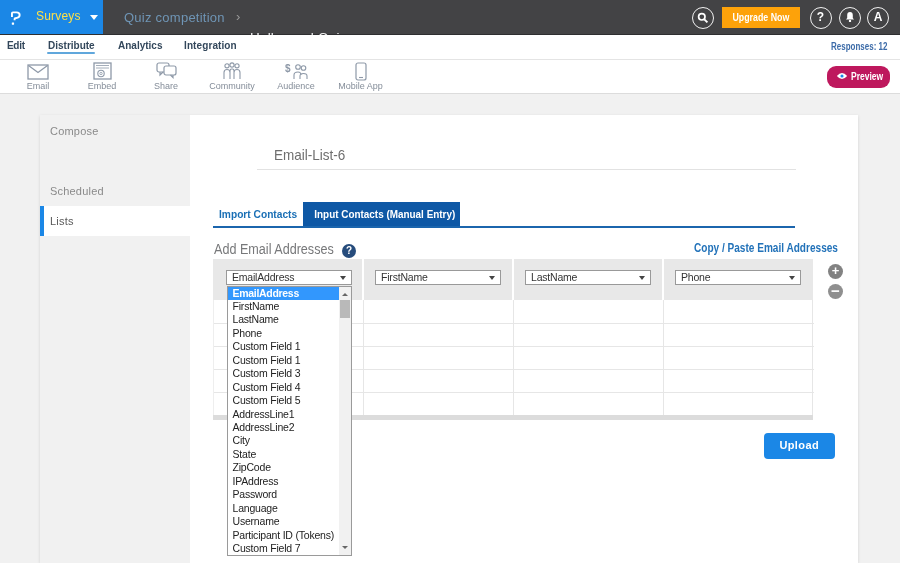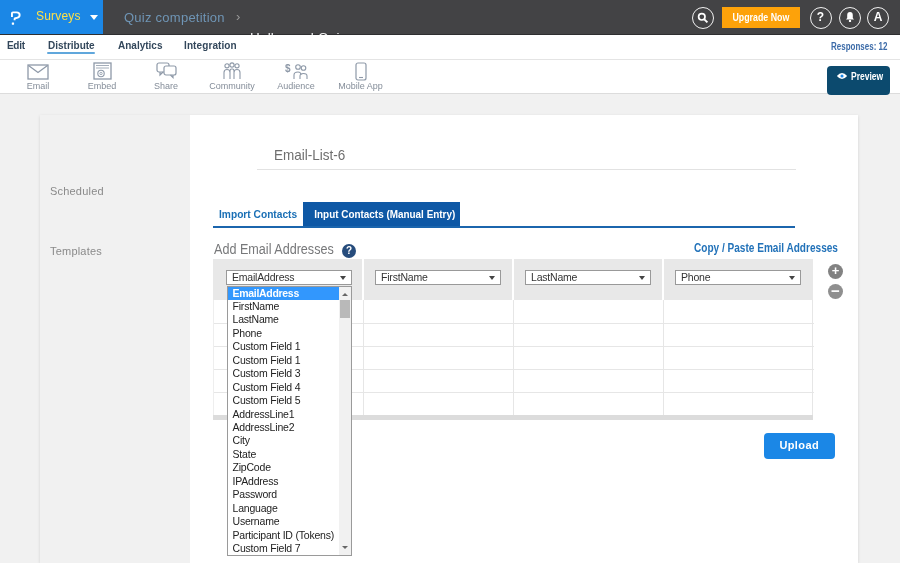--- a/index.html
+++ b/index.html
@@ -26,21 +26,21 @@
 #dist-underline { position:absolute; left:47px; top:52px; width:48px; height:2px; background:#60a7dc; border-radius:1px; }
 #responses { position:absolute; left:831px; top:41px; color:#3c6ba8; font-size:10px; font-weight:bold; }
 
 
 #toolbar { position:absolute; left:0; top:60px; width:900px; height:34px; background:#fff; border-bottom:1px solid #dcdcdc; }
 .ticon { position:absolute; top:2px; }
 .tlabel { position:absolute; top:21px; color:#848d99; font-size:9px; text-align:center; }
 #urlbox { position:absolute; left:618px; top:7px; width:200px; height:21.5px; background:#fff; border:1px solid #c9c9c9; border-radius:2px; }
 #urltext { position:absolute; left:8px; top:4px; font-size:10.5px; color:#555; white-space:nowrap; transform:scaleX(.88); transform-origin:0 50%; }
 #pencilbox { position:absolute; right:0; top:0; width:28px; height:19.5px; background:#e9e9e9; border-left:1px solid #c9c9c9; text-align:center; }
-#preview { position:absolute; left:827px; top:5.5px; width:63px; height:29px; background:#0c4a6e; border-radius:4px; }
+#preview { position:absolute; left:827px; top:5.5px; width:63px; height:22px; background:#be185d; border-radius:9px; }
 #previewtext { position:absolute; left:24px; top:4px; color:#fff; font-size:10.5px; font-weight:bold; transform:scaleX(.81); transform-origin:0 50%; }
 
 
 #card { position:absolute; left:40px; top:115px; width:818px; height:448px; background:#fff; box-shadow:0 1px 3px rgba(0,0,0,.13); }
 #sidebar { position:absolute; left:0; top:0; width:150px; height:448px; background:#f1f1f1; }
 .sitem { position:absolute; left:0; width:150px; height:30px; line-height:30px; padding-left:10px; color:#8a8a8a; font-size:11px; letter-spacing:0.2px; }
 #s-lists { background:#fff; color:#5a5a5a; border-left:4px solid #1b87e6; padding-left:6px; }
 
 
 #title { position:absolute; left:274px; top:145.5px; font-size:15px; color:#6e6e6e; transform:scaleX(.9); transform-origin:0 50%; }
@@ -157,22 +157,23 @@
     <svg class="abs" style="left:9px;top:6.5px" width="12" height="8" viewBox="0 0 14 9">
         <path d="M1 4.5 Q7 -2.5 13 4.5 Q7 11.5 1 4.5 Z" fill="#fff"></path>
         <circle cx="7" cy="4.5" r="1.8" fill="#1b87e6"></circle>
       </svg>
     <div id="previewtext">Preview</div>
   </div>
 </div>
 
 <div id="card">
   <div id="sidebar">
+    <div class="sitem" style="top:1px">Compose</div>
     <div class="sitem" style="top:61px">Scheduled</div>
-    <div class="sitem" style="top:121px">Templates</div>
+    <div class="sitem" id="s-lists" style="top:91px">Lists</div>
   </div>
 </div>
 
 <div id="title">Email-List-6</div>
 <div id="titleline"></div>
 <div id="tab1"><span>Import Contacts</span></div>
 <div id="tab2"><span>Input Contacts (Manual Entry)</span></div>
 <div id="tabline"></div>
 <div id="addemail">Add Email Addresses</div>
 <div id="qmark">?</div>

